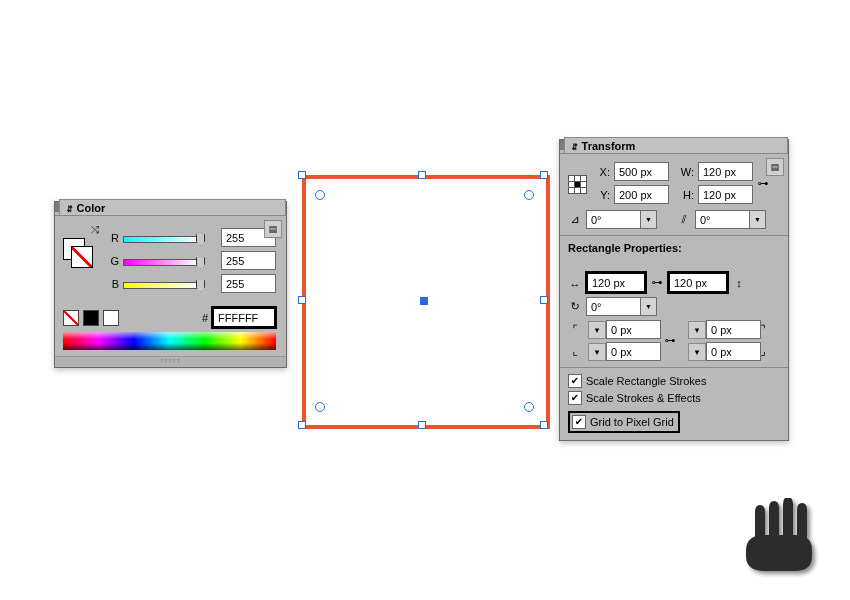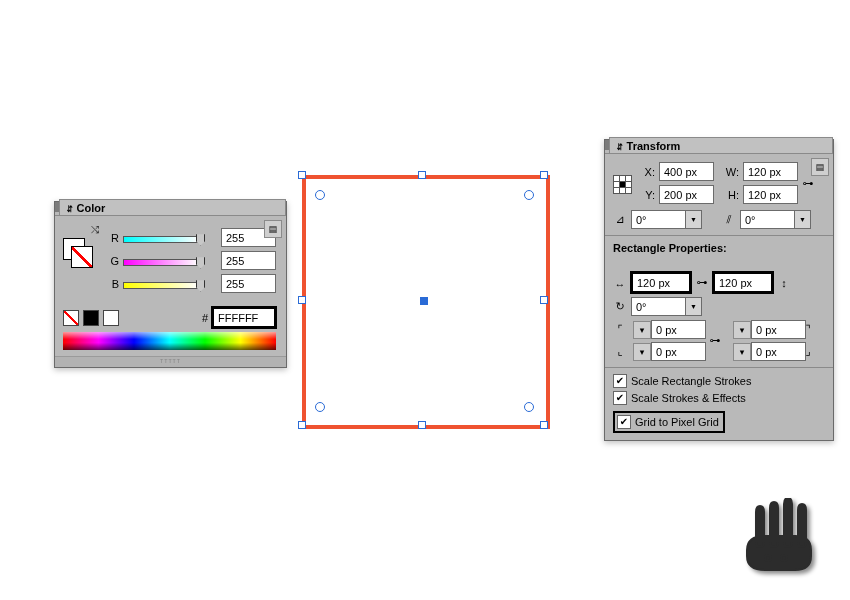--- a/index.html
+++ b/index.html
@@ -223,21 +223,21 @@
       <div style="flex:1;"></div>
       <span>#</span>
       <span class="field highlight" style="width:52px;">FFFFFF</span>
     </div>
 
     <div class="spectrum"></div>
   </div>
   <div class="panel-footer">ттттт</div>
 </div>
 
-<div class="panel" style="left:604px; top:139px; width:228px;">
+<div class="panel" style="left:559px; top:139px; width:228px;">
   <div class="panel-tabbar">
     <div class="right-icons">
       <span>◂◂</span>
       <span>×</span>
     </div>
   </div>
   <div class="tab" style="margin-top:-14px;">
     <span class="double-tri"></span>
     <span>Transform</span>
   </div>
@@ -250,21 +250,21 @@
           <span></span>
           <span></span>
         <span></span>
           <span class="sel"></span>
           <span></span>
         <span></span>
           <span></span>
           <span></span>
       </div>
       <span style="text-align:right;">X:</span>
-      <span class="field">400 px</span>
+      <span class="field">500 px</span>
       <span style="text-align:right;">W:</span>
       <span class="field">120 px</span>
       <span class="nub" style="grid-row:span 2;">⊶</span>
 
       <span style="text-align:right;">Y:</span>
       <span class="field">200 px</span>
       <span style="text-align:right;">H:</span>
       <span class="field">120 px</span>
     </div>
 

